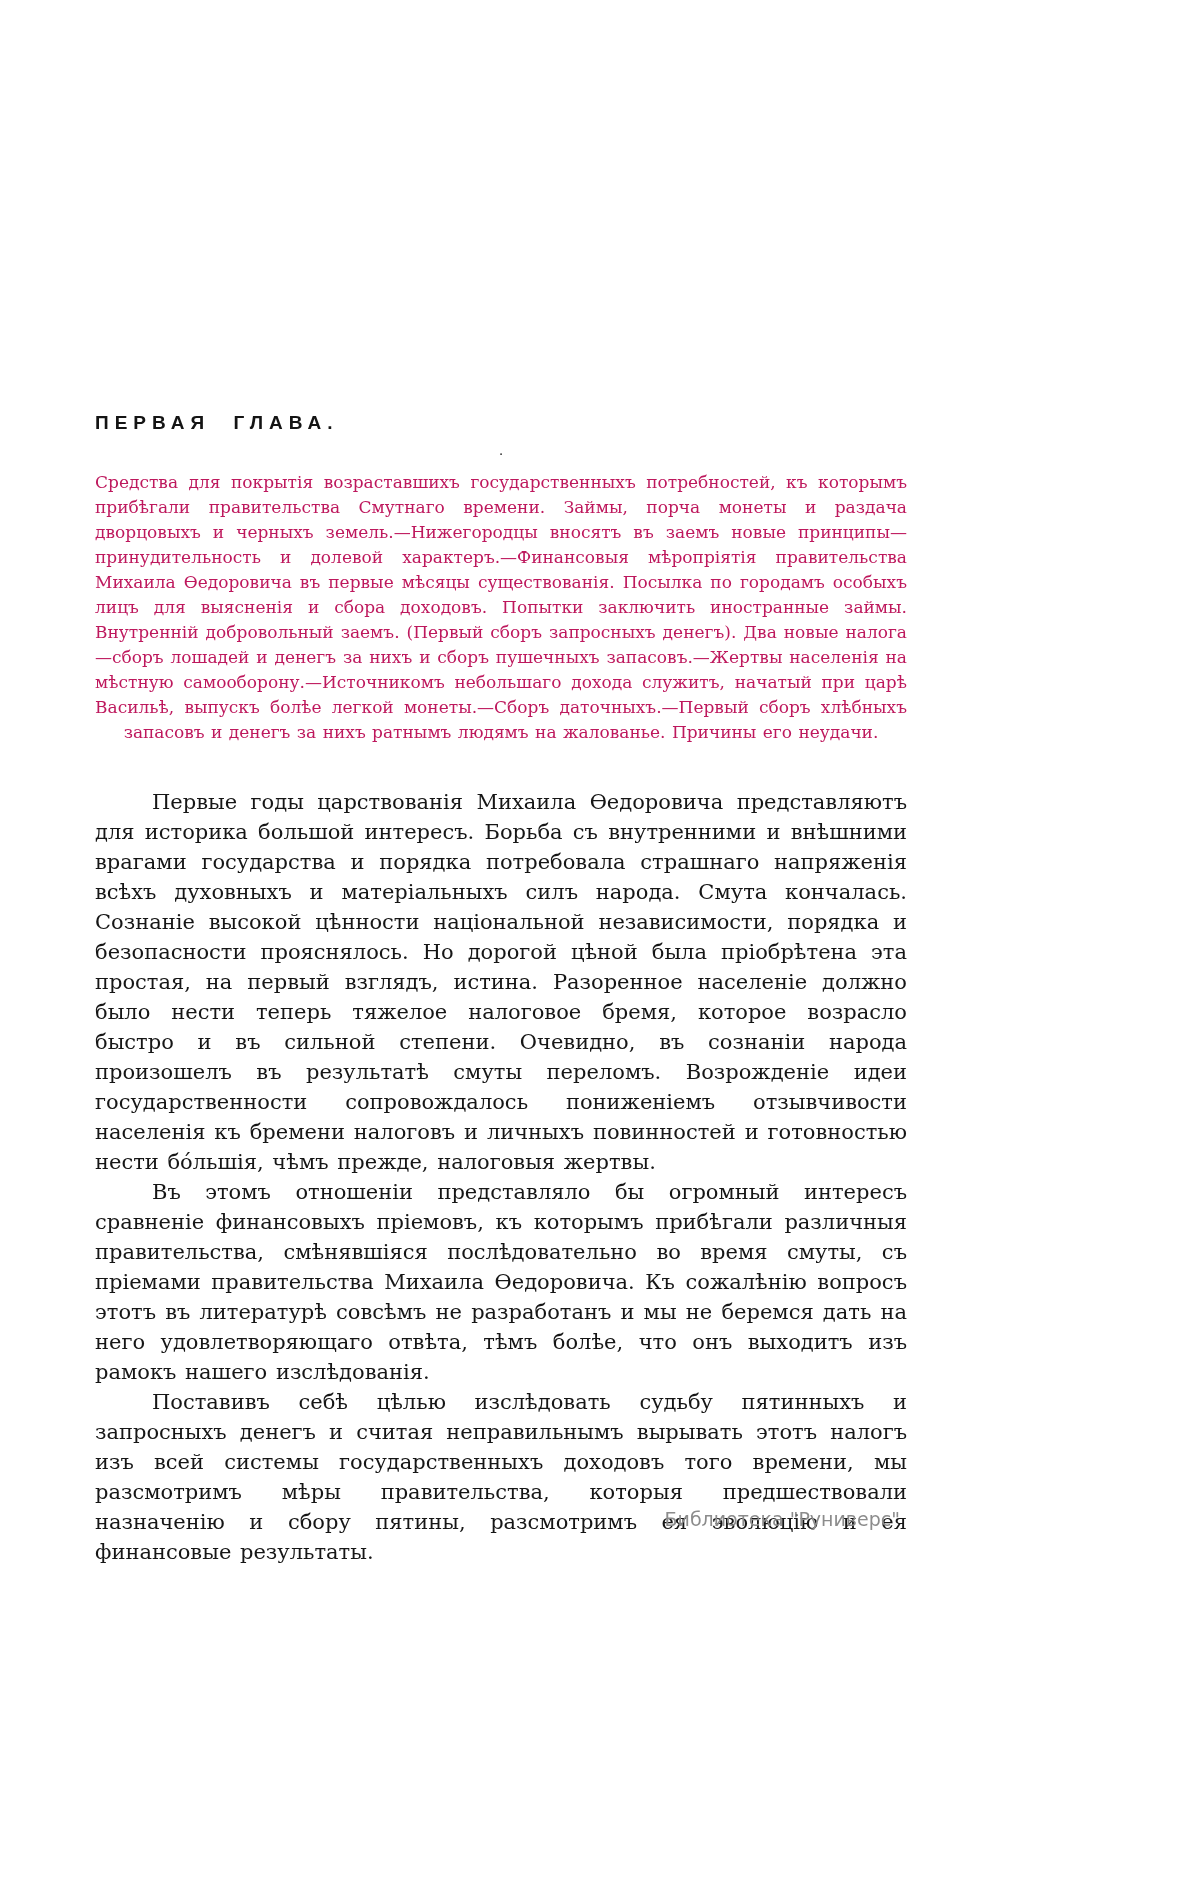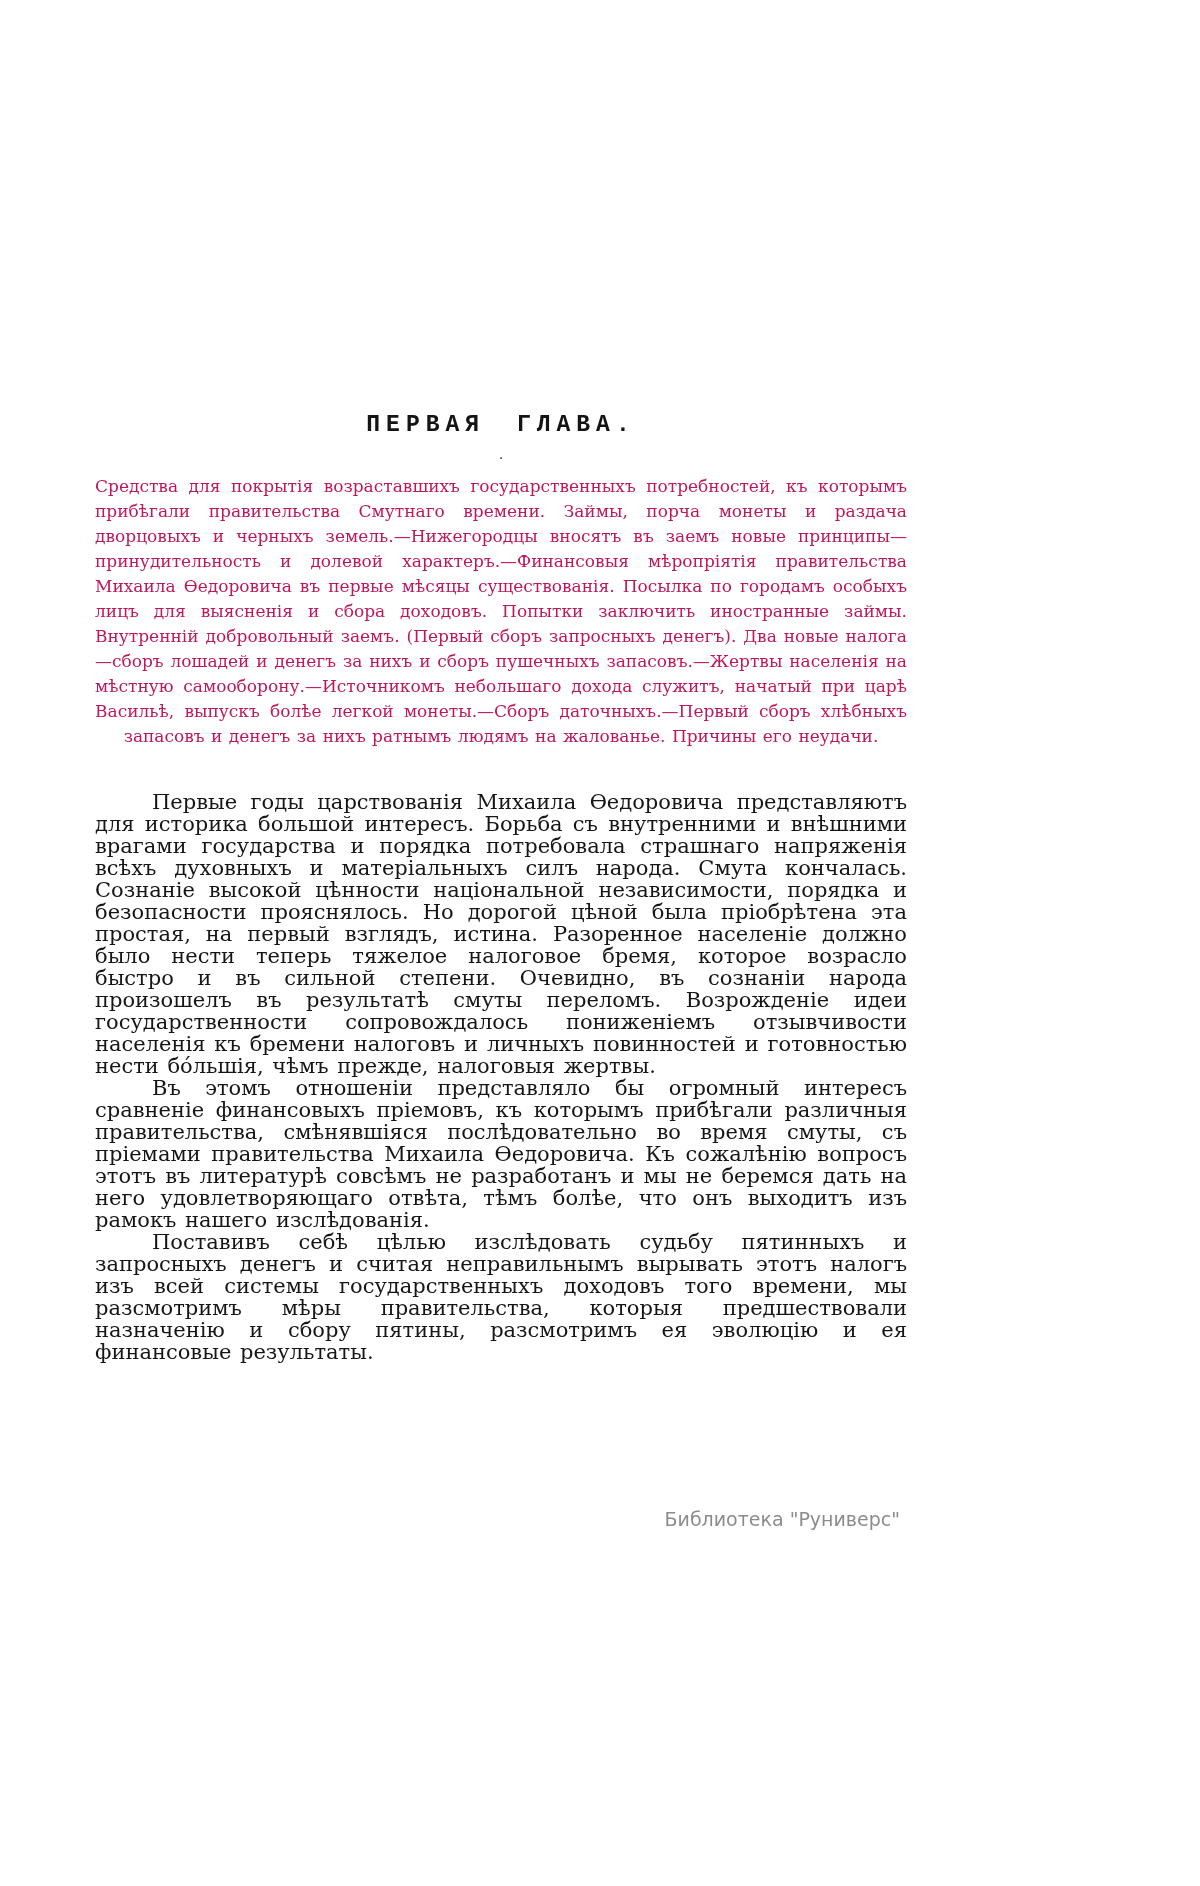--- a/index.html
+++ b/index.html
@@ -17,24 +17,24 @@
     overflow: hidden;
   }
   .content {
     position: absolute;
     left: 95px;
     top: 0;
     width: 812px;
   }
   .chapter-heading {
     margin: 412px 0 0 0;
-    text-align: center;
-    font-family: Liberation Mono, monospace;
+    text-align: left;
+    font-family: Liberation Sans, sans-serif;
     font-weight: 700;
-    font-size: 23px;
+    font-size: 19px;
     letter-spacing: 6px;
     word-spacing: 12px;
     color: #141414;
   }
   .separator-dot {
     margin-top: 16px;
     height: 14px;
     text-align: center;
     font-family: "DejaVu Serif", serif;
     font-size: 13px;
@@ -51,21 +51,21 @@
     word-spacing: 1px;
     color: #be185d;
   }
   .body-text {
     margin-top: 42px;
   }
   .para {
     margin: 0;
     font-family: "DejaVu Serif", serif;
     font-size: 21px;
-    line-height: 22px;
+    line-height: 30px;
     text-align: justify;
     text-indent: 57px;
     word-spacing: 2px;
     color: #161616;
   }
   .watermark {
     position: absolute;
     top: 1508px;
     right: 300px;
     font-family: "DejaVu Sans", sans-serif;

